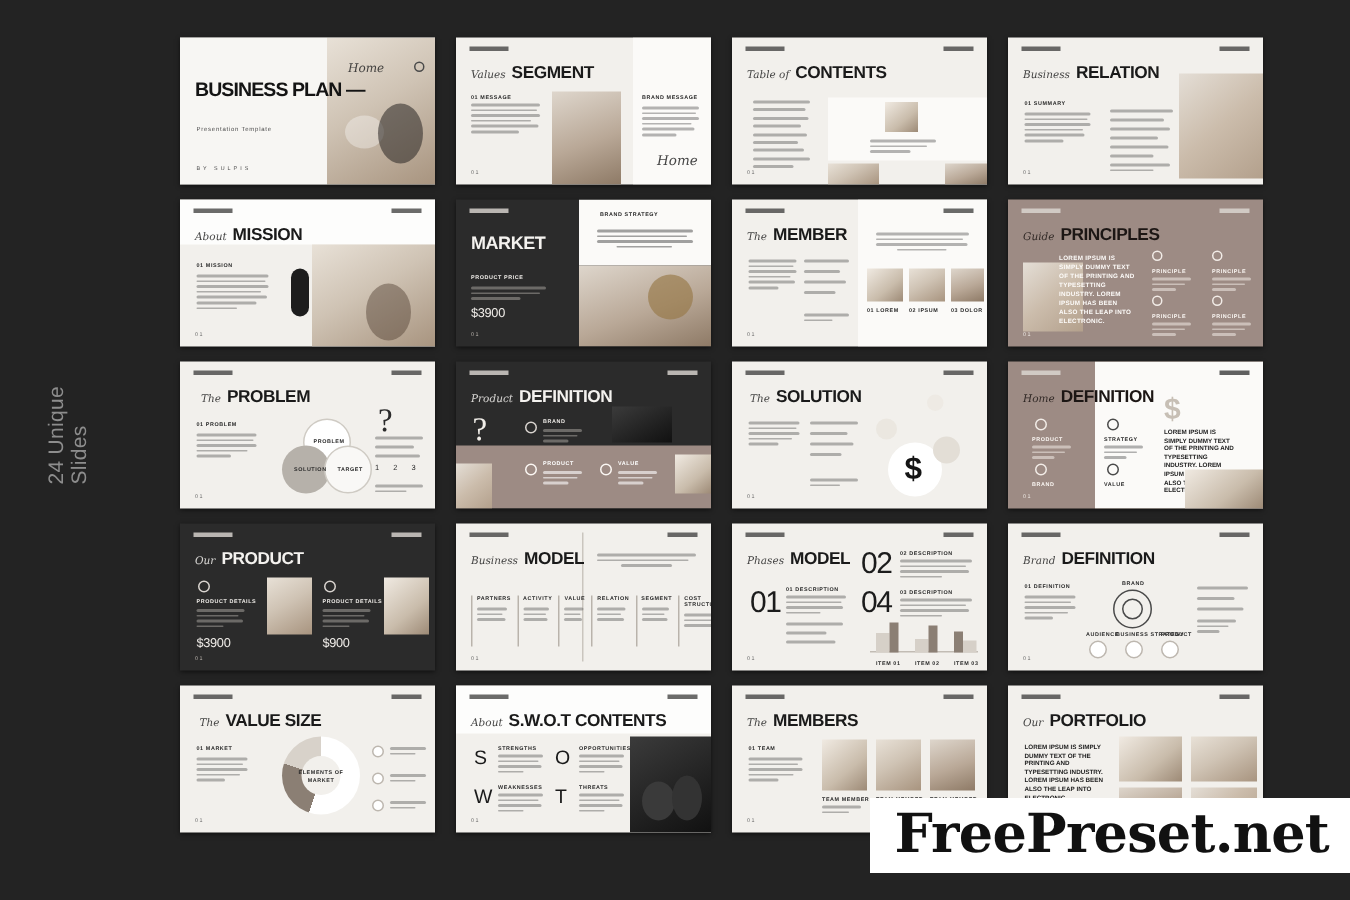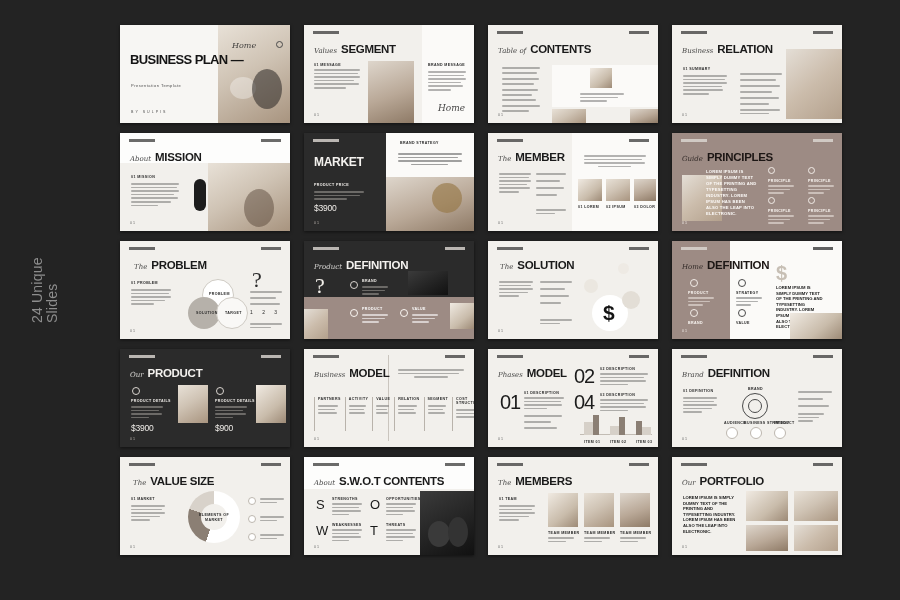--- a/index.html
+++ b/index.html
@@ -856,14 +856,17 @@
       <div style="position:absolute;left:11px;top:38px;width:56px;font-size:4.2px;font-weight:700;line-height:5.6px;color:#1b1b1b">LOREM IPSUM IS SIMPLY DUMMY TEXT OF THE PRINTING AND TYPESETTING INDUSTRY. LOREM IPSUM HAS BEEN ALSO THE LEAP INTO ELECTRONIC.</div>
       <div class="photo ph-c" style="left:74px;top:34px;width:42px;height:30px"></div>
       <div class="photo ph-a" style="left:122px;top:34px;width:44px;height:30px"></div>
       <div class="photo ph-b" style="left:74px;top:68px;width:42px;height:26px"></div>
       <div class="photo ph-e" style="left:122px;top:68px;width:44px;height:26px"></div>
       <div class="pg">01</div>
     </div>
 
   </div>
 
+  <div class="watermark">
+    <span>FreePreset.net</span>
+  </div>
 
 </div>
 
 </body></html>

